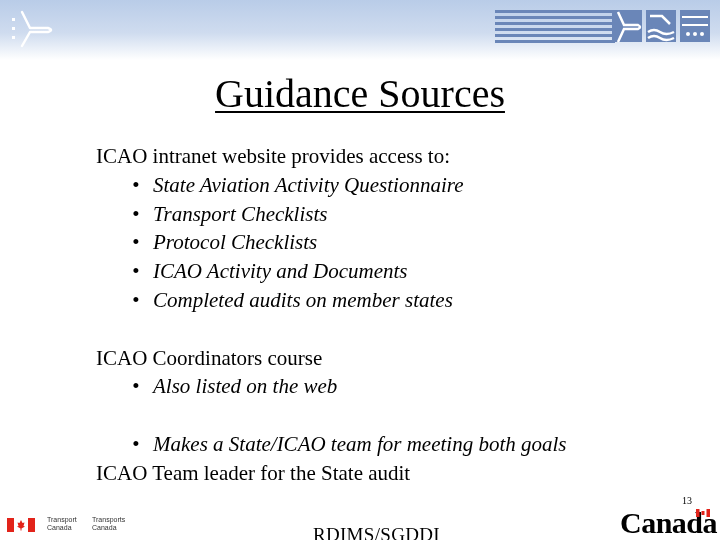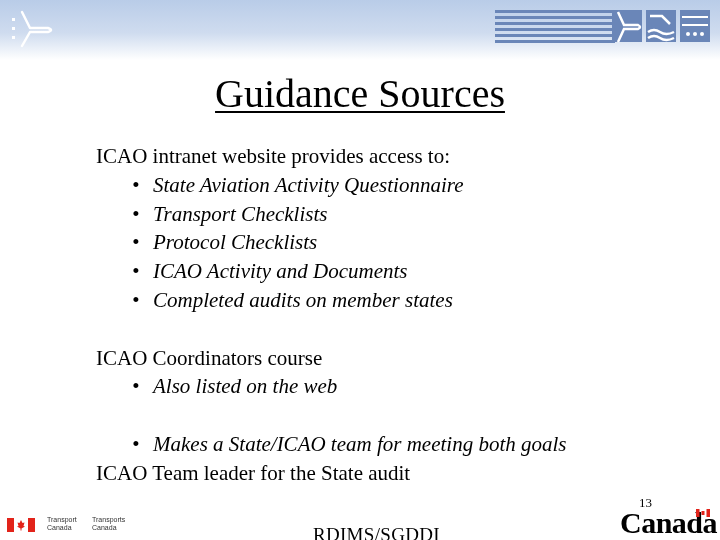--- a/index.html
+++ b/index.html
@@ -10,21 +10,21 @@
   .stripes { position: absolute; left: 495px; top: 8px; width: 120px; height: 36px; }
   .stripe { position: absolute; left: 0; height: 3px; background: #6a86b8; }
   .right-logo { position: absolute; left: 612px; top: 8px; width: 100px; height: 36px; }
   .title { position: absolute; left: 0; width: 720px; top: 70px; text-align: center; font-size: 40px; }
   .title span { text-decoration: underline; text-underline-offset: 4px; text-decoration-thickness: 2px; }
   .content { position: absolute; left: 96px; top: 134px; font-size: 21px; line-height: 28.8px; margin-top: 8px; }
   .line { white-space: nowrap; }
   .bullet { padding-left: 36px; font-style: italic; }
   .bullet::before { content: "•"; display: inline-block; width: 21px; }
   .gap { height: 28.8px; }
-  .page-num { position: absolute; left: 639px; top: 495px; font-size: 13px; }
+  .page-num { position: absolute; left: 682px; top: 495px; font-size: 10px; }
   .footer-id { position: absolute; left: 313px; top: 524px; font-size: 19px; letter-spacing: 0.3px; }
   .flag { position: absolute; left: 7px; top: 518px; width: 28px; height: 14px; }
   .tc-en, .tc-fr { position: absolute; top: 516px; font-family: "Liberation Sans", sans-serif; font-size: 7px; line-height: 8px; color: #333; }
   .tc-en { left: 47px; } .tc-fr { left: 92px; }
   .wordmark { position: absolute; left: 620px; top: 506px; font-size: 30px; font-weight: bold; letter-spacing: -0.5px; }
   .wm-flag { position: absolute; left: 696px; top: 509px; width: 14px; height: 8px; }
 </style>
 </head>
 <body>
 

